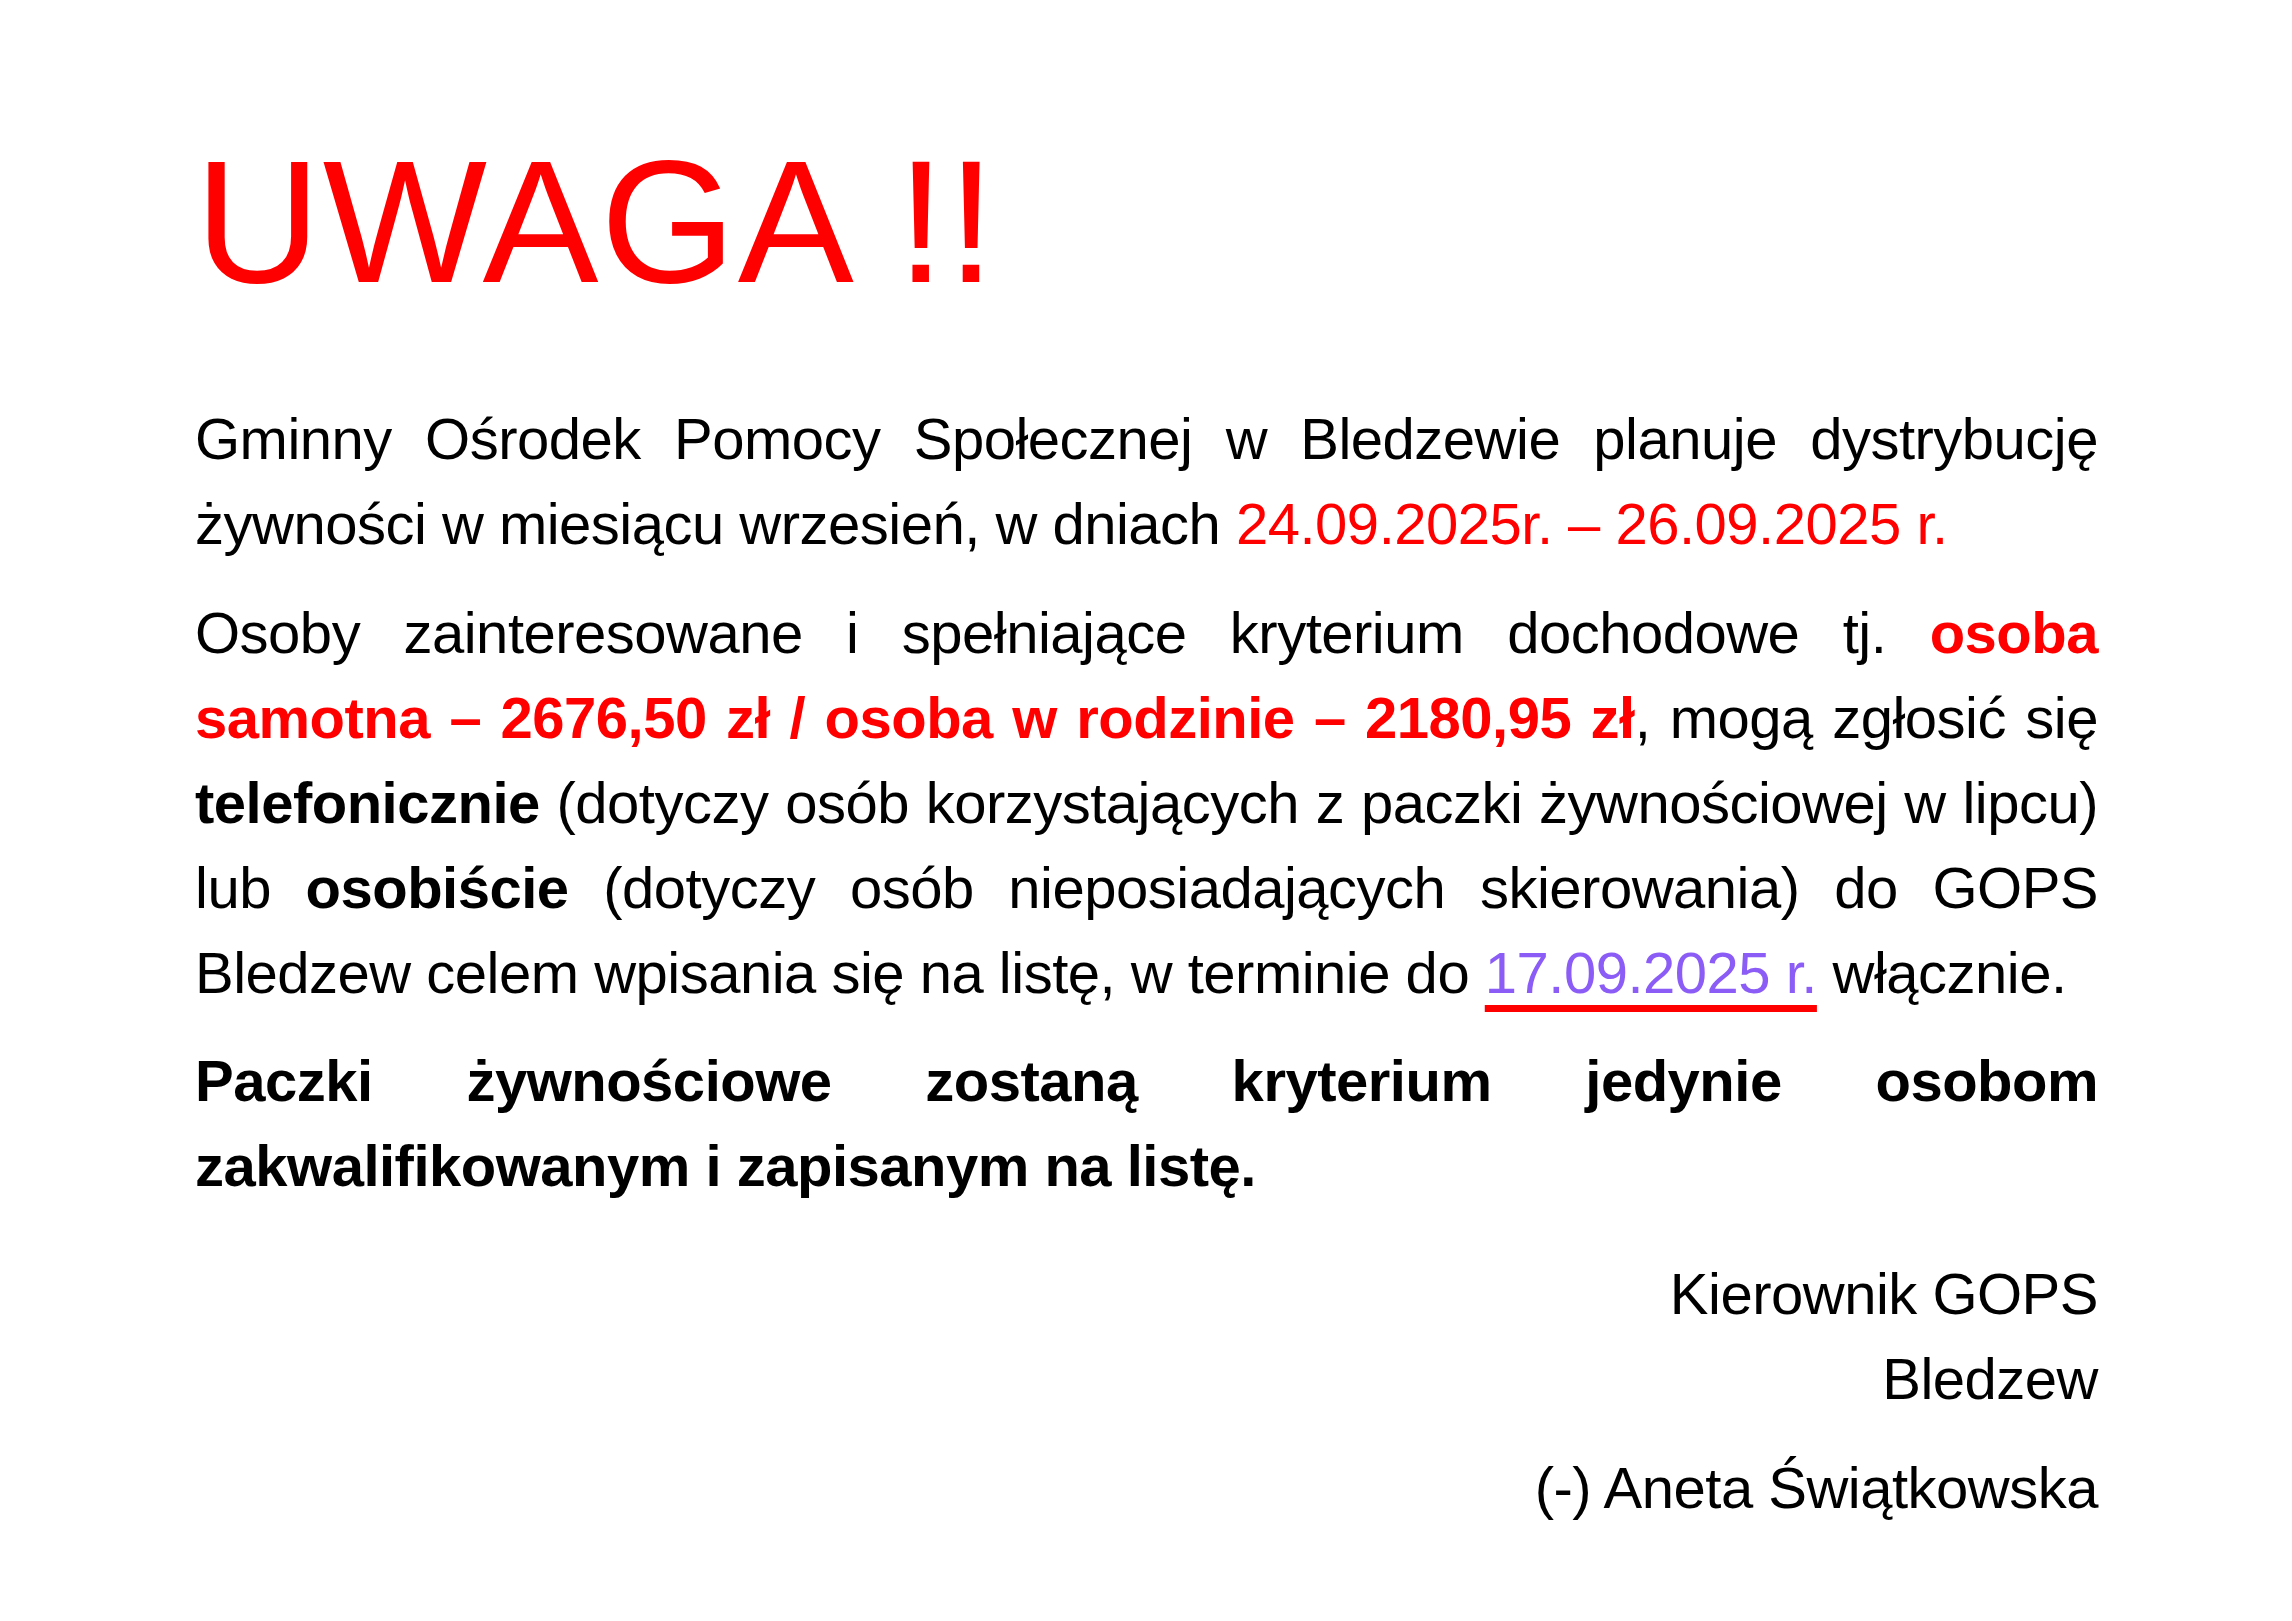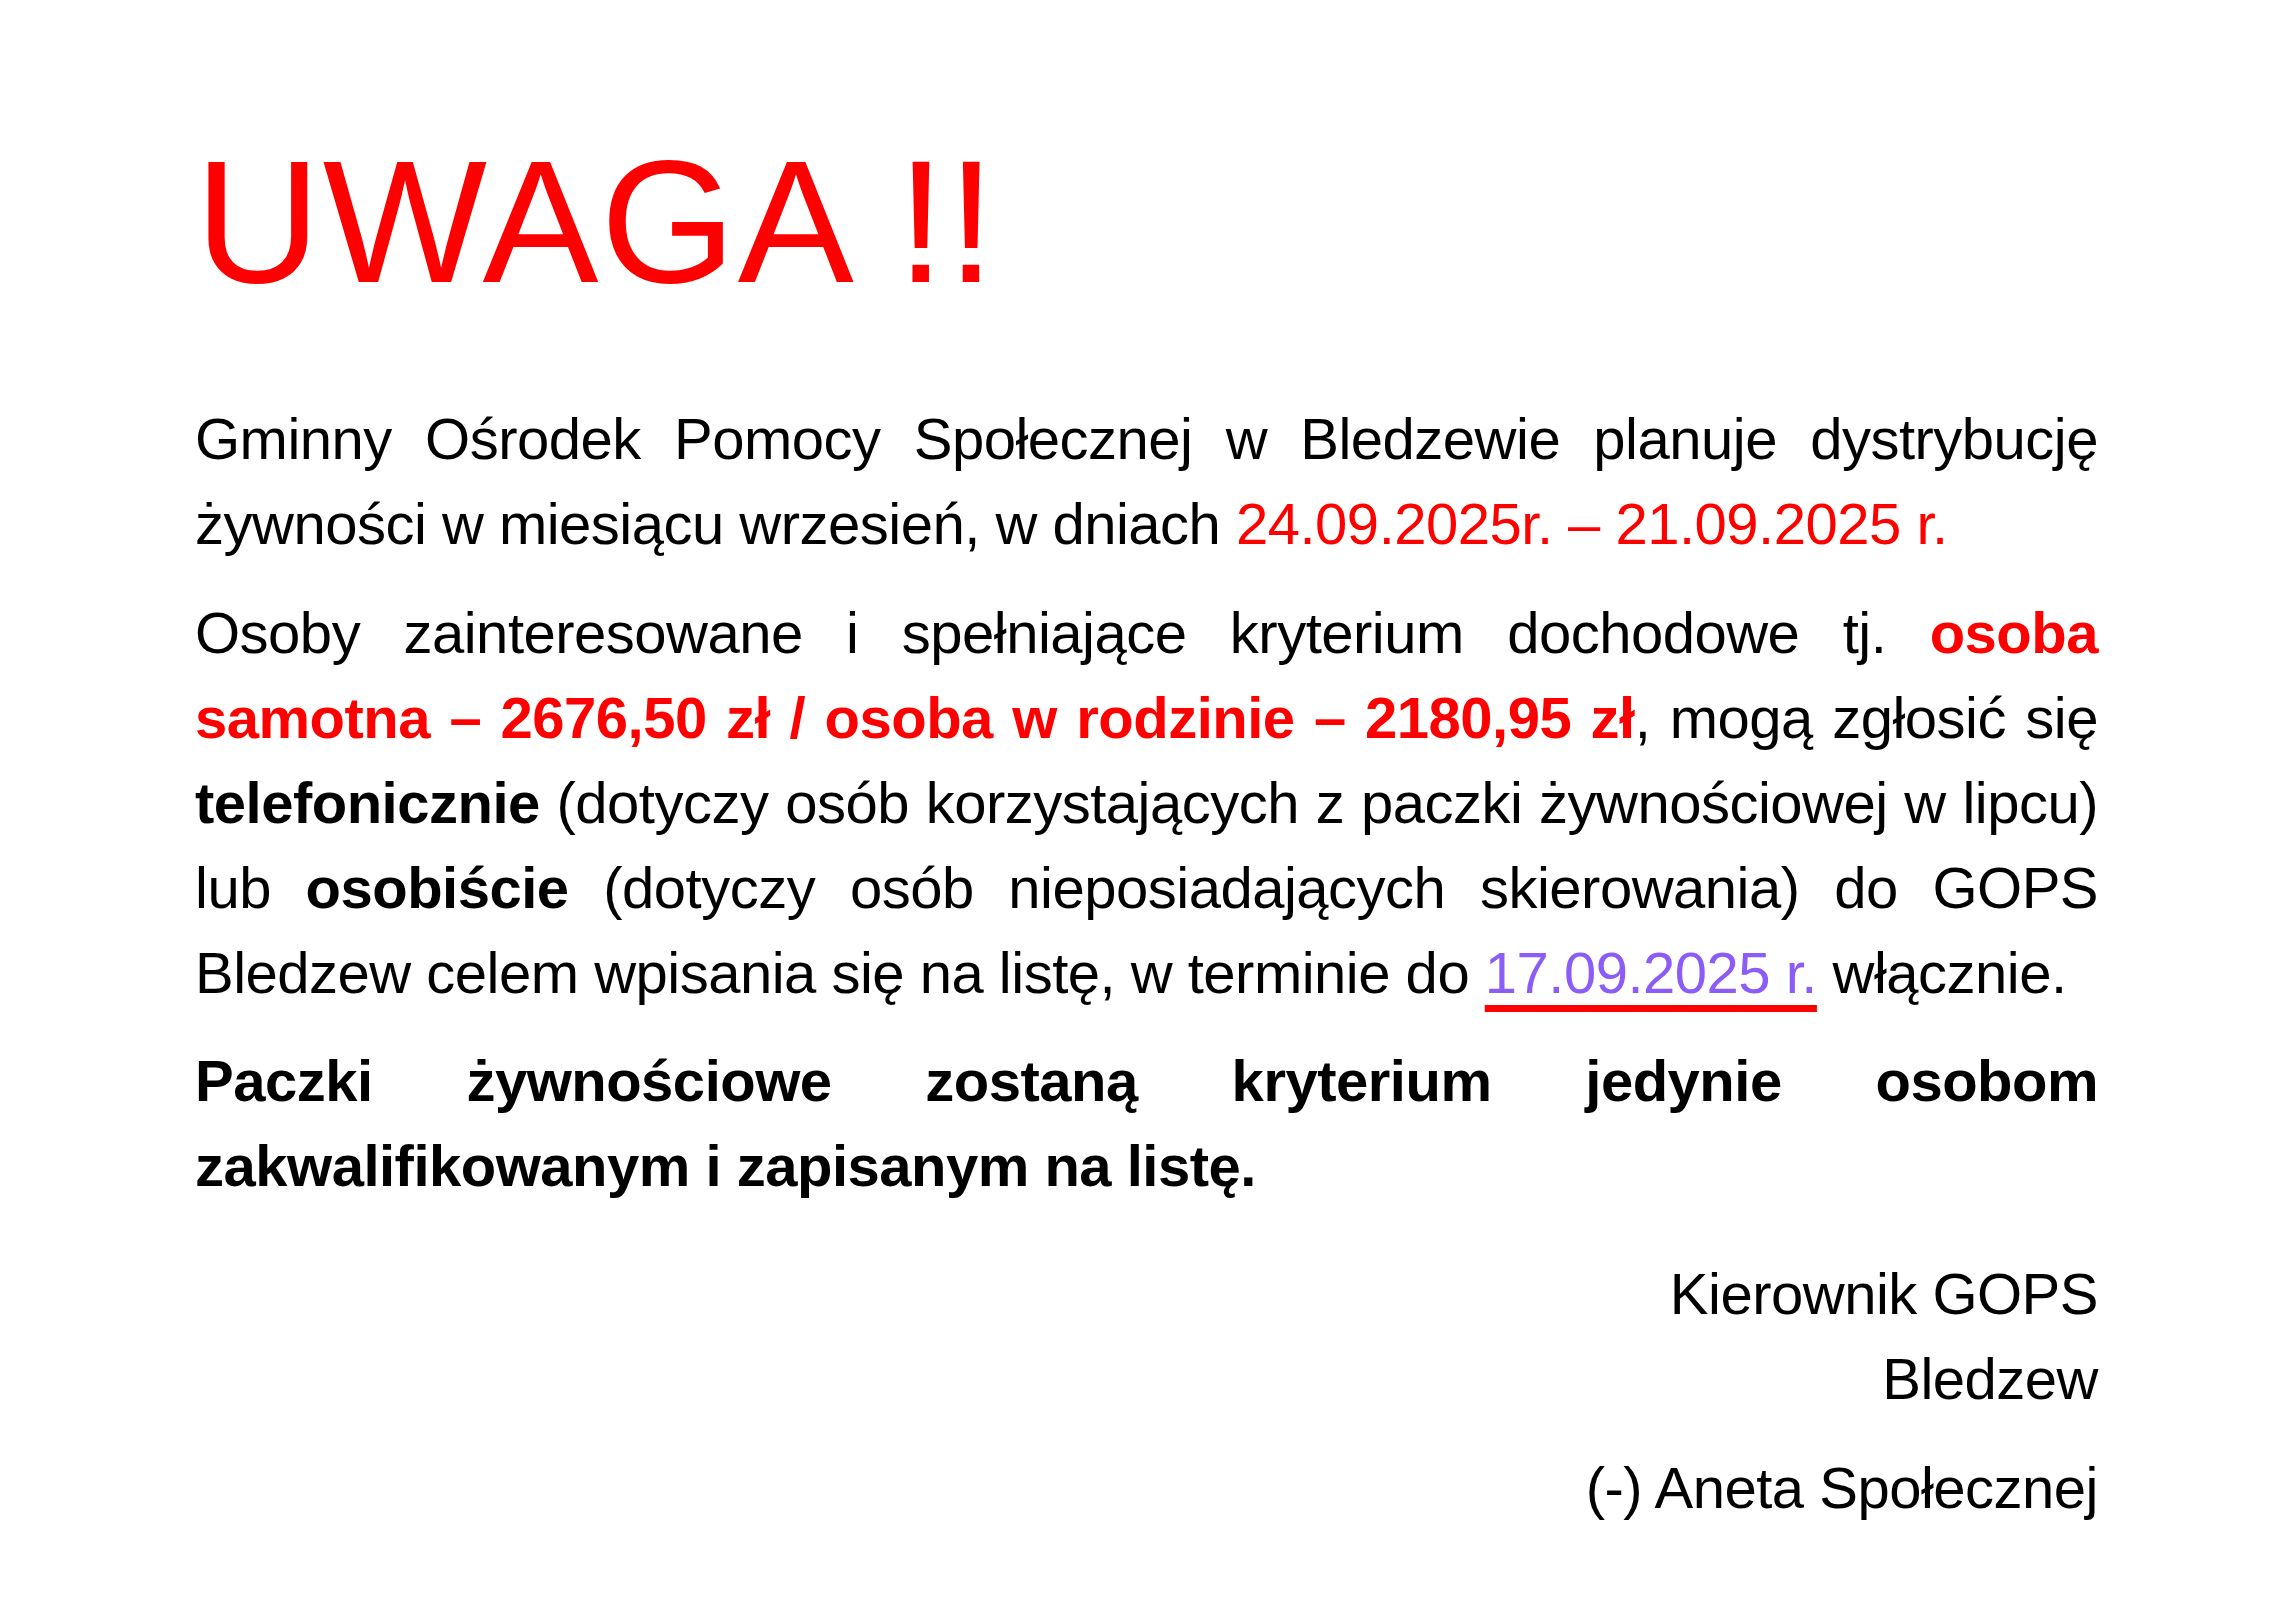--- a/index.html
+++ b/index.html
@@ -58,25 +58,25 @@
   .signature p { margin: 0; }
   .signature p + p { margin-top: 23.5px; }
 </style>
 </head>
 <body>
 
 <div class="page">
 
   <h1 class="title">UWAGA !!</h1>
 
-  <p class="body-par first"><span>Gminny Ośrodek Pomocy Społecznej w Bledzewie planuje dystrybucję żywności w miesiącu wrzesień, w dniach </span><span class="red">24.09.2025r. – 21.09.2025 r.</span></p>
+  <p class="body-par first"><span>Gminny Ośrodek Pomocy Społecznej w Bledzewie planuje dystrybucję żywności w miesiącu wrzesień, w dniach </span><span class="red">24.09.2025r. – 26.09.2025 r.</span></p>
 
   <p class="body-par"><span>Osoby zainteresowane i spełniające kryterium dochodowe tj. </span><span class="red bold">osoba samotna – 2676,50 zł / osoba w rodzinie – 2180,95 zł</span><span>, mogą zgłosić się </span><span class="bold">telefonicznie</span><span> (dotyczy osób korzystających z paczki żywnościowej w lipcu) lub </span><span class="bold">osobiście</span><span> (dotyczy osób nieposiadających skierowania) do GOPS Bledzew celem wpisania się na listę, w terminie do </span><span class="red-underline">17.09.2025 r.</span><span> włącznie.</span></p>
 
   <p class="body-par bold">Paczki żywnościowe zostaną kryterium jedynie osobom zakwalifikowanym i zapisanym na listę.</p>
 
   <div class="signature">
     <p>Kierownik GOPS Bledzew</p>
-    <p>(-) Aneta Społecznej</p>
+    <p>(-) Aneta Świątkowska</p>
   </div>
 
 </div>
 
 
 </body></html>

